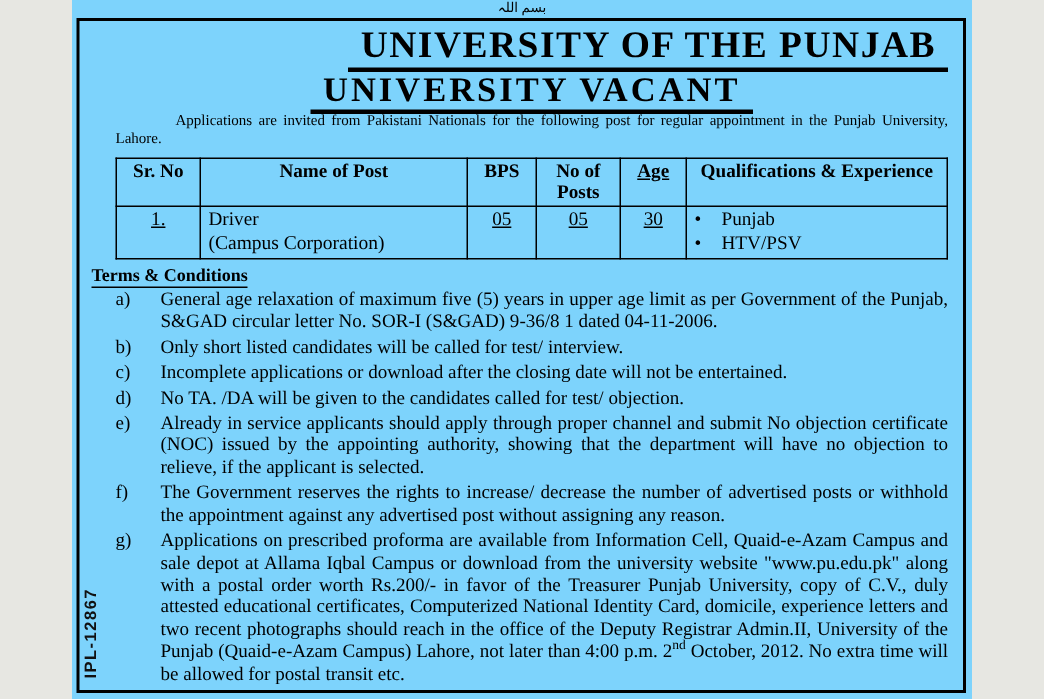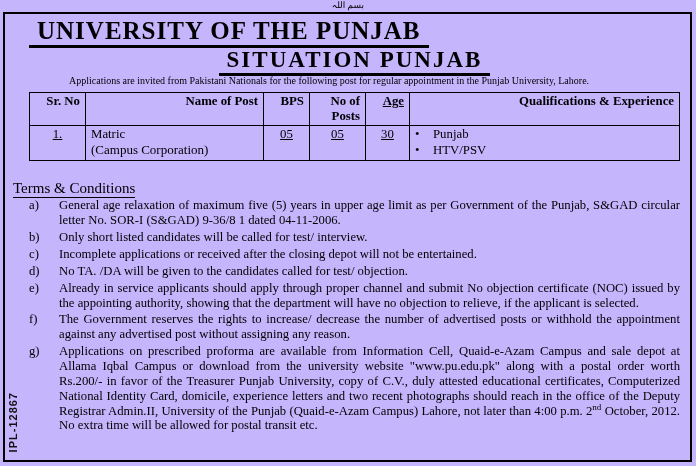--- a/index.html
+++ b/index.html
@@ -1,66 +1,66 @@
 <!DOCTYPE html>
 <html><head>
 <meta charset="utf-8">
 <style>
   html,body{margin:0;padding:0;background:#e7e7e2;}
   .canvas{
-    position:relative;width:696px;height:466px;margin:0 auto;
-    background:#c4b5fd;color:#000;
+    position:relative;width:600px;height:466px;margin:0 auto;
+    background:#7dd3fc;color:#000;
     font-family:"Liberation Serif", serif;
     overflow:hidden;
   }
   .inscription{
     position:absolute;top:0;left:0;right:0;height:11px;
     text-align:center;font-size:9px;line-height:11px;
   }
   .frame{
     position:absolute;top:12px;left:3px;right:4px;bottom:4px;
     border:2px solid #000;
     padding:3px 10px 2px 24px;
     box-sizing:border-box;overflow:hidden;
   }
   .side-label{
     position:absolute;left:2px;bottom:8px;
     writing-mode:vertical-rl;transform:rotate(180deg);
     font-family:"Liberation Sans", sans-serif;
     font-weight:bold;font-size:11px;letter-spacing:1px;color:#111;
   }
   .title{
-    margin:0;text-align:left;
+    margin:0;text-align:right;
     font-size:25px;font-weight:bold;letter-spacing:1px;line-height:1.12;
   }
   .subtitle{
     margin:2px 0 3px;text-align:center;
     font-size:23px;font-weight:bold;letter-spacing:2px;line-height:1.1;
   }
   .u{border-bottom:3px solid #000;padding:0 8px 1px;}
   .intro{
     margin:3px 0 5px;font-size:10px;line-height:1.22;
     text-align:justify;text-indent:40px;
   }
   table.posts{
     width:100%;border-collapse:collapse;font-size:12.8px;
     table-layout:fixed;
   }
   table.posts th, table.posts td{
     border:1.6px solid #000;padding:1px 5px;vertical-align:top;
   }
-  table.posts th{text-align:right;font-weight:bold;line-height:1.15;}
+  table.posts th{text-align:center;font-weight:bold;line-height:1.15;}
   col.c-sr{width:56px;} col.c-name{width:178px;} col.c-bps{width:46px;}
   col.c-posts{width:56px;} col.c-age{width:44px;}
   .tc{text-align:center;text-decoration:underline;}
   .post-detail{font-size:13px;}
   .qual-line{display:flex;line-height:1.25;}
   .qual-bullet{flex:0 0 18px;text-align:left;}
   .terms-heading{
-    font-weight:normal;font-size:15px;margin:19px 0 2px -16px;line-height:1.1;
+    font-weight:bold;font-size:12px;margin:4px 0 2px -16px;line-height:1.1;
   }
   .terms-heading .hu{border-bottom:1.5px solid #000;padding-bottom:1px;}
   .terms-list{margin-top:1px;}
   .term-row{display:flex;margin-bottom:2px;font-size:12.7px;line-height:1.17;}
   .term-label{flex:0 0 30px;}
   .term-body{flex:1;text-align:justify;}
   .b{font-weight:normal;}
   sup{font-size:9px;line-height:0;}
   .registrar{
     text-align:right;font-weight:bold;font-size:15px;
@@ -74,21 +74,21 @@
 <div class="canvas">
 
   <div class="inscription">بسم اللہ</div>
 
   <div class="frame">
 
     <div class="side-label">IPL-12867</div>
 
     <h1 class="title"><span class="u">UNIVERSITY OF THE PUNJAB</span></h1>
 
-    <h2 class="subtitle"><span class="u">SITUATION PUNJAB</span></h2>
+    <h2 class="subtitle"><span class="u">UNIVERSITY VACANT</span></h2>
 
     <p class="intro">Applications are invited from Pakistani Nationals for the following post for regular appointment in the Punjab University, Lahore.</p>
 
     <table class="posts">
       <colgroup>
         <col class="c-sr">
           <col class="c-name">
           <col class="c-bps">
           <col class="c-posts">
           <col class="c-age">
@@ -101,21 +101,21 @@
           <th>BPS</th>
           <th>No of Posts</th>
           <th class="tc">Age</th>
           <th>Qualifications &amp; Experience</th>
         </tr>
       </thead>
       <tbody>
         <tr>
           <td class="tc">1.</td>
           <td>
-            <div>Matric</div>
+            <div>Driver</div>
             <div class="post-detail">(Campus Corporation)</div>
           </td>
           <td class="tc">05</td>
           <td class="tc">05</td>
           <td class="tc">30</td>
           <td>
             <div class="qual-line">
               <span class="qual-bullet">•</span>
               <span>Punjab</span>
             </div>
@@ -134,21 +134,21 @@
         <div class="term-row">
           <span class="term-label">a)</span>
           <span class="term-body"><span>General age relaxation of maximum five (5) years in upper age limit as per Government of the Punjab, S&amp;GAD circular letter No. SOR-I (S&amp;GAD) 9-36/8 1 dated 04-11-2006.</span></span>
         </div>
         <div class="term-row">
           <span class="term-label">b)</span>
           <span class="term-body"><span>Only short listed candidates will be called for test/ interview.</span></span>
         </div>
         <div class="term-row">
           <span class="term-label">c)</span>
-          <span class="term-body"><span>Incomplete applications or received after the closing depot will not be entertained.</span></span>
+          <span class="term-body"><span>Incomplete applications or download after the closing date will not be entertained.</span></span>
         </div>
         <div class="term-row">
           <span class="term-label">d)</span>
           <span class="term-body"><span>No TA. /DA will be given to the candidates called for test/ objection.</span></span>
         </div>
         <div class="term-row">
           <span class="term-label">e)</span>
           <span class="term-body"><span>Already in service applicants should apply through proper channel and submit </span><span class="b">No objection certificate</span><span> (NOC) issued by the appointing authority, showing that the department will have no objection to relieve, if the applicant is selected.</span></span>
         </div>
         <div class="term-row">

